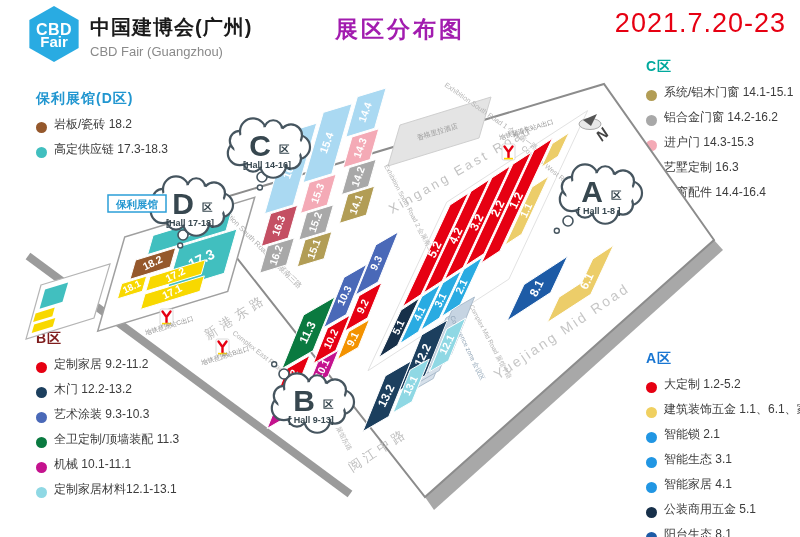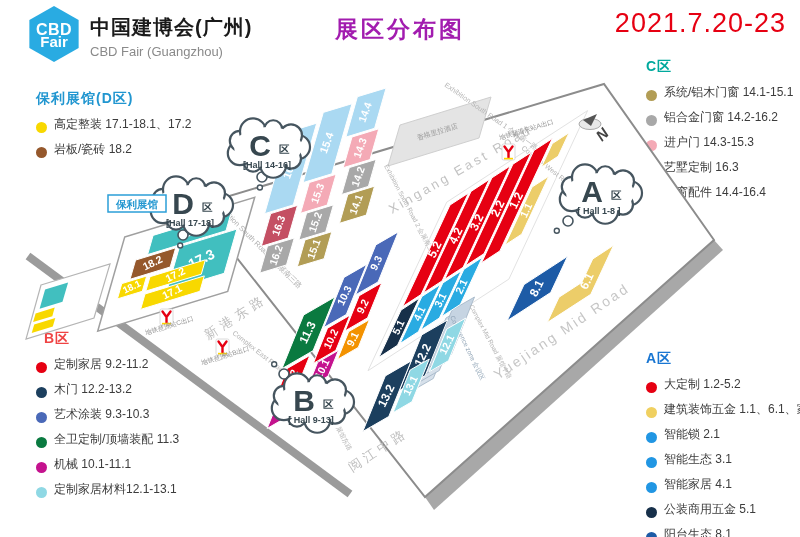--- a/index.html
+++ b/index.html
@@ -42,26 +42,26 @@
     <div class="cn">中国建博会(广州)</div>
     <div class="en">CBD Fair (Guangzhou)</div>
   </div>
   <div class="page-title">展区分布图</div>
   <div class="date">2021.7.20-23</div>
 
   <div class="legend" id="legend-d">
     <h3 style="color: rgb(33, 150, 208);">保利展馆(D区)</h3>
     <div class="items">
         <div class="item">
-          <span class="dot" style="background: rgb(248, 216, 0);"></span>
-          <span>高定整装 17.1-18.1、17.2</span>
-        </div>
-        <div class="item">
           <span class="dot" style="background: rgb(149, 88, 44);"></span>
           <span>岩板/瓷砖 18.2</span>
+        </div>
+        <div class="item">
+          <span class="dot" style="background: rgb(65, 191, 191);"></span>
+          <span>高定供应链 17.3-18.3</span>
         </div>
       </div>
   </div>
   <div class="legend" id="legend-c">
     <h3 style="color: rgb(0, 169, 157);">C区</h3>
     <div class="items">
         <div class="item">
           <span class="dot" style="background: rgb(178, 157, 85);"></span>
           <span>系统/铝木门窗 14.1-15.1</span>
         </div>
@@ -77,21 +77,21 @@
           <span class="dot" style="background: rgb(196, 79, 99);"></span>
           <span>艺墅定制 16.3</span>
         </div>
         <div class="item">
           <span class="dot" style="background: rgb(143, 201, 240);"></span>
           <span>门窗配件 14.4-16.4</span>
         </div>
       </div>
   </div>
   <div class="legend" id="legend-b">
-    <h3 style="color: #ef4444; margin-left: 8px;">B区</h3>
+    <h3 style="color: #7f1d1d;">B区</h3>
     <div class="items">
         <div class="item">
           <span class="dot" style="background: rgb(230, 0, 18);"></span>
           <span>定制家居 9.2-11.2</span>
         </div>
         <div class="item">
           <span class="dot" style="background: rgb(28, 63, 94);"></span>
           <span>木门 12.2-13.2</span>
         </div>
         <div class="item">

